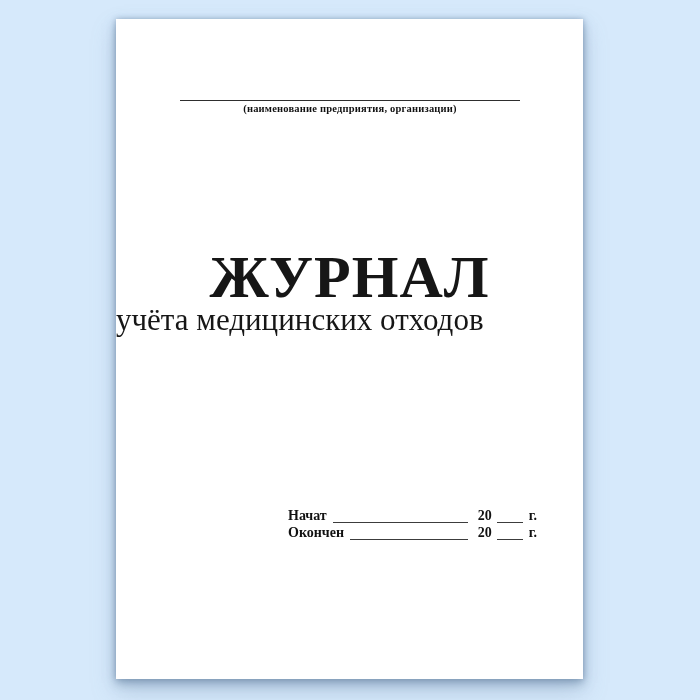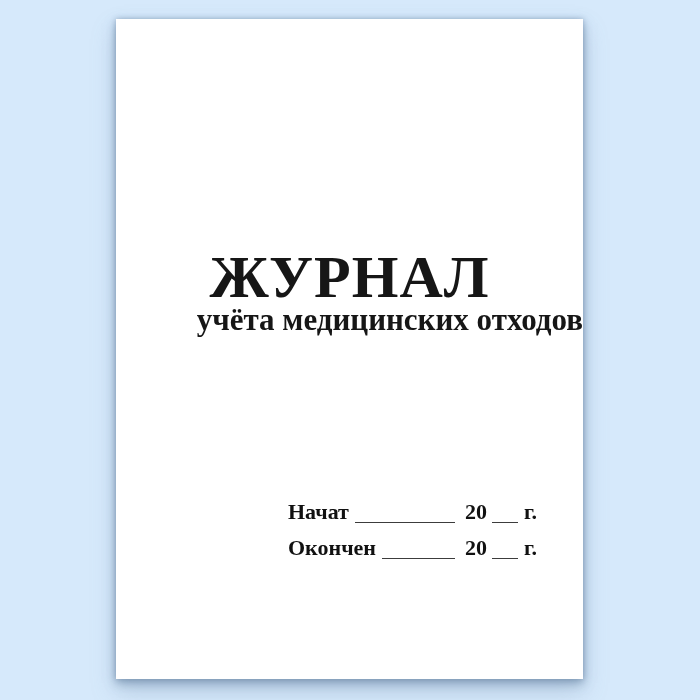--- a/index.html
+++ b/index.html
@@ -61,44 +61,43 @@
     font-weight: bold;
     color: #161616;
     letter-spacing: 1px;
     white-space: nowrap;
   }
   .subtitle {
     position: absolute;
     left: 0;
     top: 284px;
     width: 100%;
-    text-align: right;
+    text-align: left;
     font-size: 31px;
     line-height: 1.1;
-    font-weight: bold;
+    font-weight: normal;
     color: #161616;
     white-space: nowrap;
   }
   .dates {
     position: absolute;
     left: 172px;
     top: 487px;
     width: 249px;
   }
   .date-row {
     display: flex;
     align-items: flex-end;
     height: 17px;
-    font-size: 22px;
+    font-size: 14px;
     font-weight: bold;
     color: #111;
     line-height: 1;
   }
   .date-row + .date-row {
-    margin-top: 19px;
   }
   .fill-line {
     flex: 1;
     height: 0;
     border-bottom: 1.2px solid #3c3c3c;
     margin: 0 10px 0 6px;
   }
   .short-line {
     width: 26px;
     height: 0;
@@ -108,20 +107,24 @@
   .date-label, .year-prefix, .year-suffix {
     white-space: nowrap;
   }
 </style>
 </head>
 <body>
 
 <div class="scene">
   <div class="paper">
 
+    <div class="org-block">
+      <div class="org-line"></div>
+      <div class="org-caption">(наименование предприятия, организации)</div>
+    </div>
 
     <div class="title">ЖУРНАЛ</div>
 
     <div class="subtitle">учёта медицинских отходов</div>
 
     <div class="dates">
 
       <div class="date-row">
         <span class="date-label">Начат</span>
         <span class="fill-line"></span>

